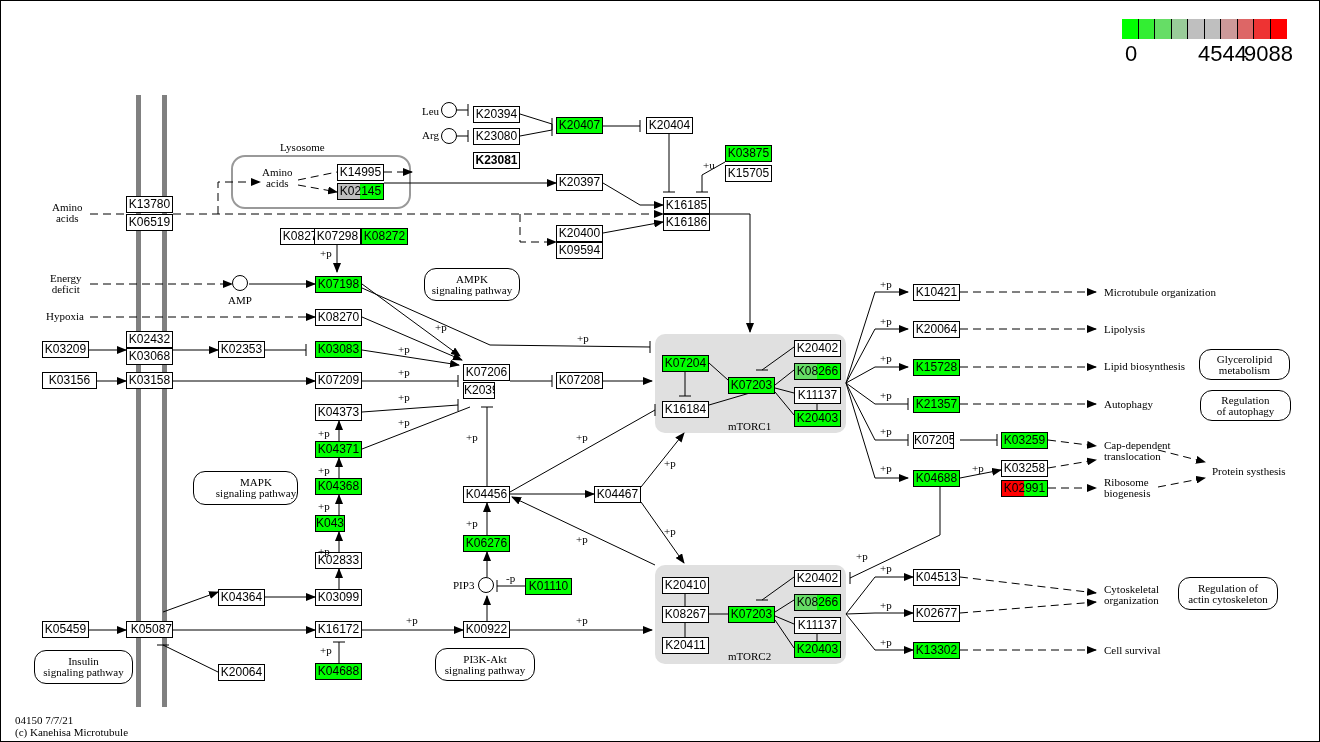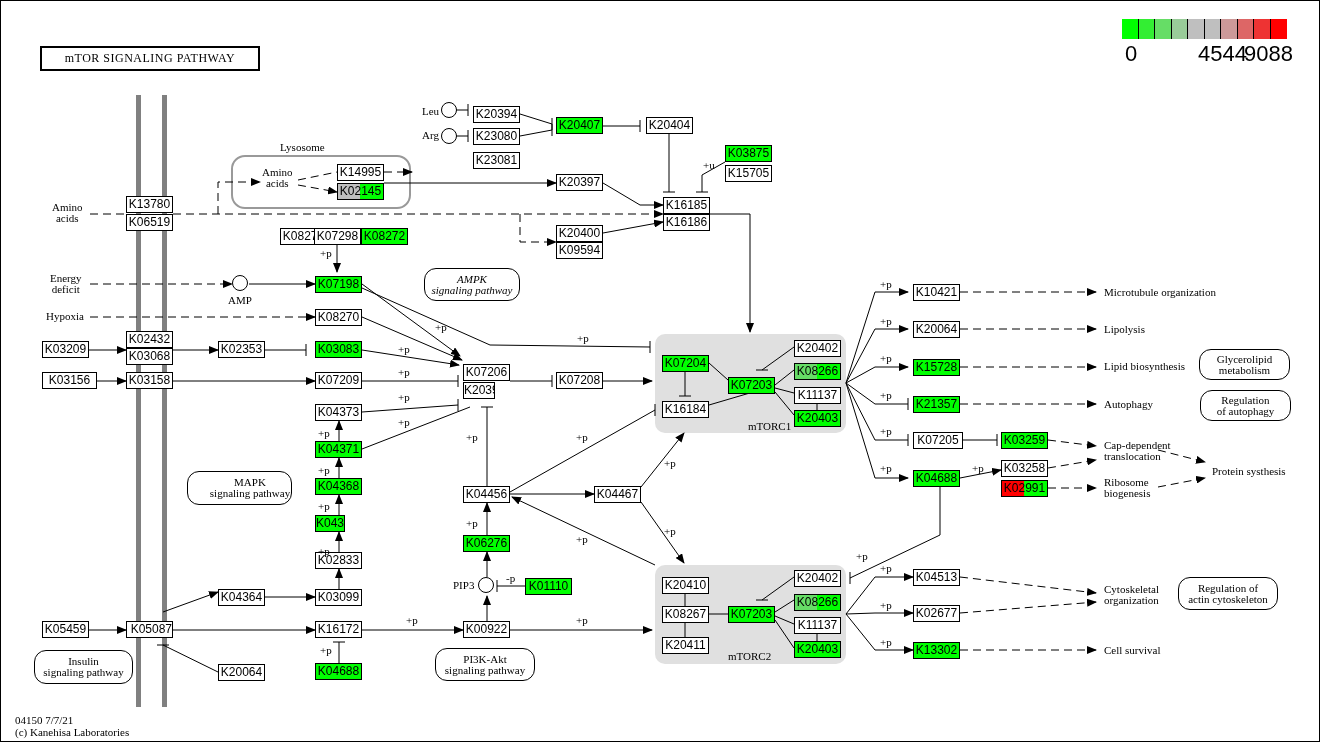--- a/index.html
+++ b/index.html
@@ -169,21 +169,20 @@
         <polyline points="709,614 728,614"></polyline>
         <polyline points="775,612 794,600"></polyline>
         <polyline points="775,616 794,624"></polyline>
         <polyline points="775,620 794,648"></polyline>
         <polyline points="794,577 762,600"></polyline>
         <line x1="756" x2="768" y1="600" y2="600"></line>
         <polyline points="817,634 817,641"></polyline>
       </g>
   </svg>
 
-  <div id="title">mTOR SIGNALING PATHWAY</div>
 
   <div id="legend">
     <div class="bar" id="legend-bar">
         <div style="background: rgb(0, 255, 0);"></div>
         <div style="background: rgb(51, 238, 51);"></div>
         <div style="background: rgb(102, 221, 102);"></div>
         <div style="background: rgb(153, 204, 153);"></div>
         <div style="background: rgb(191, 191, 191);"></div>
         <div style="background: rgb(191, 191, 191);"></div>
         <div style="background: rgb(204, 153, 153);"></div>
@@ -198,21 +197,21 @@
     </div>
   </div>
 
   <div id="nodes-layer">
       <div class="node" style="left: 126px; top: 196px; width: 47px;">K13780</div>
       <div class="node" style="left: 126px; top: 214px; width: 47px;">K06519</div>
       <div class="node" style="left: 337px; top: 164px; width: 47px;">K14995</div>
       <div class="node" style="left: 337px; top: 183px; width: 47px; background: linear-gradient(to right, rgb(191, 191, 191) 50%, rgb(0, 255, 0) 50%);">K02145</div>
       <div class="node" style="left: 473px; top: 106px; width: 47px;">K20394</div>
       <div class="node" style="left: 473px; top: 128px; width: 47px;">K23080</div>
-      <div class="node" style="left: 473px; top: 152px; width: 47px;">K23081</div>
+      <div class="node" style="left: 473px; top: 152px; width: 47px; font-weight: bold;">K23081</div>
       <div class="node green" style="left: 556px; top: 117px; width: 47px;">K20407</div>
       <div class="node" style="left: 646px; top: 117px; width: 47px;">K20404</div>
       <div class="node green" style="left: 725px; top: 145px; width: 47px;">K03875</div>
       <div class="node" style="left: 725px; top: 165px; width: 47px;">K15705</div>
       <div class="node" style="left: 556px; top: 174px; width: 47px;">K20397</div>
       <div class="node" style="left: 663px; top: 197px; width: 47px;">K16185</div>
       <div class="node" style="left: 663px; top: 214px; width: 47px;">K16186</div>
       <div class="node" style="left: 556px; top: 225px; width: 47px;">K20400</div>
       <div class="node" style="left: 556px; top: 242px; width: 47px;">K09594</div>
       <div class="node" style="left: 280px; top: 228px; width: 47px;">K08271</div>
@@ -260,40 +259,40 @@
       <div class="node" style="left: 662px; top: 637px; width: 47px;">K20411</div>
       <div class="node green" style="left: 728px; top: 606px; width: 47px;">K07203</div>
       <div class="node" style="left: 794px; top: 570px; width: 47px;">K20402</div>
       <div class="node" style="left: 794px; top: 594px; width: 47px; background: linear-gradient(to right, rgb(102, 221, 102) 50%, rgb(0, 255, 0) 50%);">K08266</div>
       <div class="node" style="left: 794px; top: 617px; width: 47px;">K11137</div>
       <div class="node green" style="left: 794px; top: 641px; width: 47px;">K20403</div>
       <div class="node" style="left: 913px; top: 284px; width: 47px;">K10421</div>
       <div class="node" style="left: 913px; top: 321px; width: 47px;">K20064</div>
       <div class="node green" style="left: 913px; top: 359px; width: 47px;">K15728</div>
       <div class="node green" style="left: 913px; top: 396px; width: 47px;">K21357</div>
-      <div class="node" style="left: 913px; top: 432px; width: 50px;">K07205</div>
+      <div class="node" style="left: 913px; top: 432px; width: 41px;">K07205</div>
       <div class="node green" style="left: 1001px; top: 432px; width: 47px;">K03259</div>
       <div class="node green" style="left: 913px; top: 470px; width: 47px;">K04688</div>
       <div class="node" style="left: 1001px; top: 460px; width: 47px;">K03258</div>
       <div class="node" style="left: 1001px; top: 480px; width: 47px; background: linear-gradient(to right, rgb(255, 0, 0) 50%, rgb(0, 255, 0) 50%);">K02991</div>
       <div class="node" style="left: 913px; top: 569px; width: 47px;">K04513</div>
       <div class="node" style="left: 913px; top: 605px; width: 47px;">K02677</div>
       <div class="node green" style="left: 913px; top: 642px; width: 47px;">K13302</div>
     </div>
   <div id="labels-layer">
       <div class="lbl c" style="left: 280px; top: 142px;">Lysosome</div>
       <div class="lbl c" style="left: 262px; top: 167px;">Amino<br>acids</div>
       <div class="lbl c" style="left: 52px; top: 202px;">Amino<br>acids</div>
       <div class="lbl" style="left: 422px; top: 106px;">Leu</div>
       <div class="lbl" style="left: 422px; top: 130px;">Arg</div>
       <div class="lbl c" style="left: 50px; top: 273px;">Energy<br>deficit</div>
       <div class="lbl" style="left: 228px; top: 295px;">AMP</div>
       <div class="lbl" style="left: 46px; top: 311px;">Hypoxia</div>
       <div class="lbl" style="left: 453px; top: 580px;">PIP3</div>
-      <div class="lbl" style="left: 728px; top: 421px; margin-left: 20px;">mTORC1</div>
+      <div class="lbl" style="left: 728px; top: 421px;">mTORC1</div>
       <div class="lbl" style="left: 728px; top: 651px;">mTORC2</div>
       <div class="lbl" style="left: 1104px; top: 287px;">Microtubule organization</div>
       <div class="lbl" style="left: 1104px; top: 324px;">Lipolysis</div>
       <div class="lbl" style="left: 1104px; top: 361px;">Lipid biosynthesis</div>
       <div class="lbl" style="left: 1104px; top: 399px;">Autophagy</div>
       <div class="lbl" style="left: 1104px; top: 440px;">Cap-dependent<br>translocation</div>
       <div class="lbl" style="left: 1104px; top: 477px;">Ribosome<br>biogenesis</div>
       <div class="lbl" style="left: 1212px; top: 466px;">Protein systhesis</div>
       <div class="lbl" style="left: 1104px; top: 584px;">Cytoskeletal<br>organization</div>
       <div class="lbl" style="left: 1104px; top: 645px;">Cell  survival</div>
@@ -327,28 +326,28 @@
       <div class="lbl" style="left: 856px; top: 551px;">+p</div>
       <div class="lbl" style="left: 880px; top: 563px;">+p</div>
       <div class="lbl" style="left: 880px; top: 600px;">+p</div>
       <div class="lbl" style="left: 880px; top: 637px;">+p</div>
       <div class="lbl" style="left: 506px; top: 573px;">-p</div>
       <div class="lbl" style="left: 703px; top: 160px;">+u</div>
       <div class="cpd" style="left: 441px; top: 102px;"></div>
       <div class="cpd" style="left: 441px; top: 128px;"></div>
       <div class="cpd" style="left: 232px; top: 275px;"></div>
       <div class="cpd" style="left: 478px; top: 577px;"></div>
-      <div class="pathway" style="left: 424px; top: 268px; width: 96px; height: 33px; font-style: italic;">AMPK<br>signaling pathway</div>
-      <div class="pathway" style="left: 187px; top: 471px; width: 105px; height: 34px; padding-left: 21px;">MAPK<br>signaling pathway</div>
+      <div class="pathway" style="left: 424px; top: 268px; width: 96px; height: 33px;">AMPK<br>signaling pathway</div>
+      <div class="pathway" style="left: 193px; top: 471px; width: 105px; height: 34px; padding-left: 21px;">MAPK<br>signaling pathway</div>
       <div class="pathway" style="left: 34px; top: 650px; width: 99px; height: 34px;">Insulin<br>signaling pathway</div>
       <div class="pathway" style="left: 435px; top: 648px; width: 100px; height: 33px;">PI3K-Akt<br>signaling pathway</div>
       <div class="pathway" style="left: 1199px; top: 349px; width: 91px; height: 31px;">Glycerolipid<br>metabolism</div>
       <div class="pathway" style="left: 1200px; top: 390px; width: 91px; height: 31px;">Regulation<br>of autophagy</div>
       <div class="pathway" style="left: 1178px; top: 577px; width: 100px; height: 33px;">Regulation of<br>actin cytoskeleton</div>
     </div>
 
   <div id="footer">
     <div>04150 7/7/21</div>
-    <div>(c) Kanehisa Laboratories</div>
+    <div>(c) Kanehisa Microtubule</div>
   </div>
 
   <div id="frame"></div>
 </div>
 
 </body></html>

